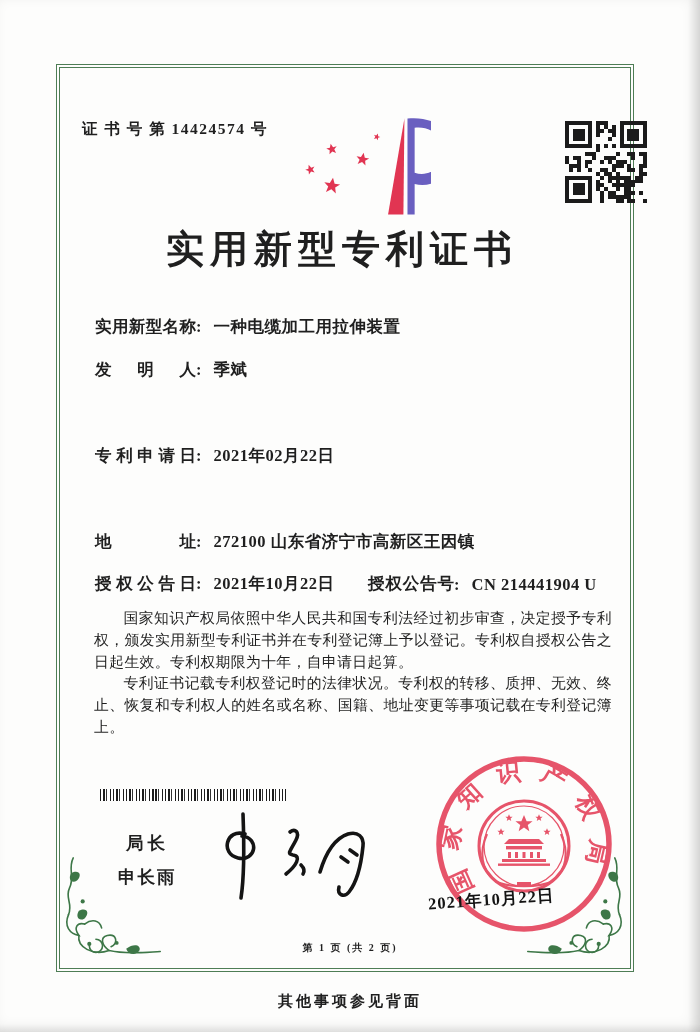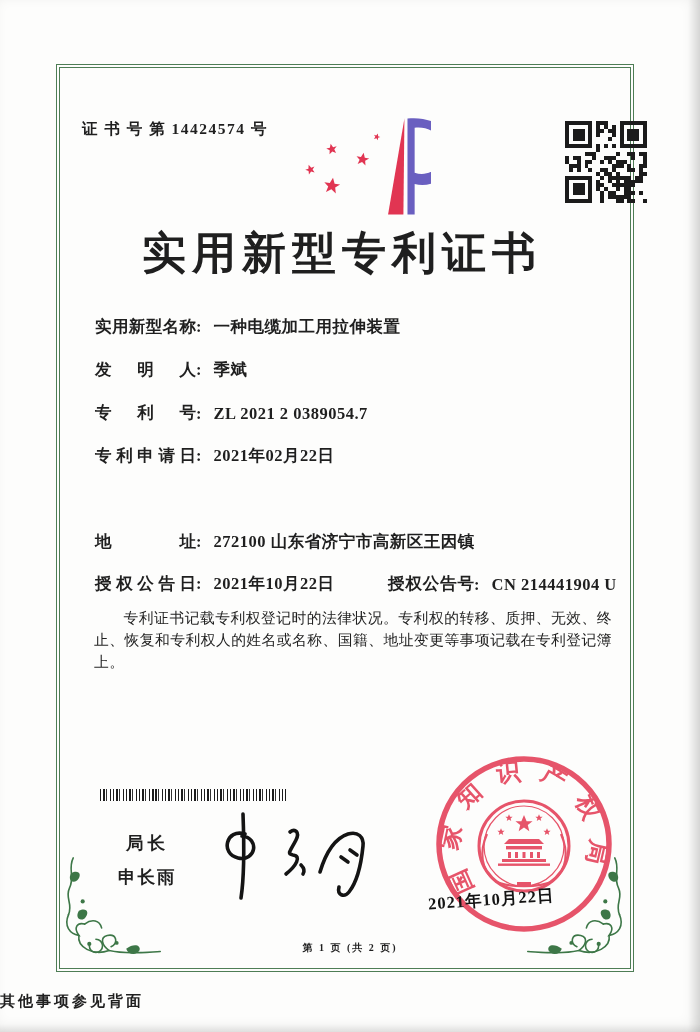--- a/index.html
+++ b/index.html
@@ -17,27 +17,27 @@
   .orn-bl{left:60px;top:856px;}
   .orn-br{left:524px;top:856px;transform:scaleX(-1);}
   .cert-no{
     position:absolute;left:82px;top:119px;font-size:15.5px;font-weight:600;
     letter-spacing:1.5px;white-space:nowrap;
   }
   .logo{position:absolute;left:293px;top:110px;width:138px;height:108px;}
   .qr{position:absolute;left:565px;top:121px;width:82px;height:82px;}
   .title{
     position:absolute;left:0;right:16px;top:224px;margin:0;text-align:center;
-    font-size:44px;font-weight:700;letter-spacing:6px;white-space:nowrap;
+    font-size:38px;font-weight:700;letter-spacing:6px;white-space:nowrap;
   }
   .frow{position:absolute;left:95px;width:520px;font-size:16.5px;white-space:nowrap;}
   .flabel{display:inline-block;width:101px;font-weight:700;text-align:justify;text-align-last:justify;vertical-align:bottom;}
   .fcolon{font-weight:700;margin-right:12px;}
   .fvalue{font-weight:600;letter-spacing:.5px;}
-  .grant-group2{position:absolute;left:273px;top:0;margin-left:20px;}
+  .grant-group2{position:absolute;left:273px;top:0;}
   .grant-group2 .flabel{width:86px;}
   .paras{position:absolute;left:94px;top:608px;width:518px;}
   .paras p{
     margin:0;font-size:14.8px;line-height:21.8px;text-indent:2em;
     text-align:justify;letter-spacing:.4px;font-weight:500;
   }
   .barcode{
     position:absolute;left:100px;top:789px;width:186px;height:12px;
     background:repeating-linear-gradient(90deg,
       #1c1c1c 0 1.5px,#fff 1.5px 3px,#1c1c1c 3px 5.5px,#fff 5.5px 6.5px,
@@ -45,21 +45,21 @@
   }
   .signer-title{position:absolute;left:118px;top:831px;font-size:17.5px;font-weight:700;letter-spacing:4px;margin-left:8px;}
   .signer-name{position:absolute;left:118px;top:865px;font-size:17.5px;font-weight:700;letter-spacing:2px;}
   .signature{position:absolute;left:198px;top:810px;width:188px;height:94px;}
   .seal{position:absolute;left:426px;top:756px;width:198px;height:180px;overflow:visible;opacity:.93;}
   .seal-date{
     position:absolute;left:428px;top:889px;font-size:16.5px;font-weight:700;
     letter-spacing:1px;white-space:nowrap;transform:rotate(-4deg);color:#141414;
   }
   .footer-page{position:absolute;left:0;right:0;top:941px;text-align:center;font-size:10px;font-weight:600;letter-spacing:2px;}
-  .back-note{position:absolute;left:0;right:0;top:992px;text-align:left;font-size:15px;font-weight:600;letter-spacing:3px;}
+  .back-note{position:absolute;left:0;right:0;top:992px;text-align:center;font-size:15px;font-weight:600;letter-spacing:3px;}
   .edge-shade-r{position:absolute;right:0;top:0;width:12px;height:100%;background:linear-gradient(to right,rgba(0,0,0,0),rgba(0,0,0,.10));}
   .edge-shade-b{position:absolute;left:0;bottom:0;width:100%;height:8px;background:linear-gradient(to bottom,rgba(0,0,0,0),rgba(0,0,0,.07));}
 </style>
 </head>
 <body>
 
 <div class="page">
 
   <div class="border-frame"></div>
 
@@ -340,38 +340,36 @@
     </svg>
 
   <h1 class="title">实用新型专利证书</h1>
 
   <div class="frow" style="top:359px">
     <span class="flabel">发明人</span><span class="fcolon">:</span><span class="fvalue">季斌</span>
   </div>
   <div class="frow" style="top:316px">
     <span class="flabel">实用新型名称</span><span class="fcolon">:</span><span class="fvalue">一种电缆加工用拉伸装置</span>
   </div>
-  <div class="frow" style="top:402px">
-    <span class="flabel">专利号</span><span class="fcolon">:</span><span class="fvalue">ZL 2021 2 0389054.7</span>
-  </div>
   <div class="frow" style="top:445px">
     <span class="flabel">专利申请日</span><span class="fcolon">:</span><span class="fvalue">2021年02月22日</span>
   </div>
   <div class="frow" style="top:531px">
     <span class="flabel">地址</span><span class="fcolon">:</span><span class="fvalue">272100 山东省济宁市高新区王因镇</span>
   </div>
 
   <div class="frow" style="top:573px">
     <span class="flabel">授权公告日</span><span class="fcolon">:</span><span class="fvalue">2021年10月22日</span>
     <span class="grant-group2">
       <span class="flabel">授权公告号</span><span class="fcolon">:</span><span class="fvalue">CN 214441904 U</span>
     </span>
   </div>
 
   <div class="paras">
+    <p>国家知识产权局依照中华人民共和国专利法经过初步审查，决定授予专利权，颁发实用新型专利证书并在专利登记簿上予以登记。专利权自授权公告之日起生效。专利权期限为十年，自申请日起算。</p>
     <p>专利证书记载专利权登记时的法律状况。专利权的转移、质押、无效、终止、恢复和专利权人的姓名或名称、国籍、地址变更等事项记载在专利登记簿上。</p>
   </div>
 
   <div class="barcode"></div>
 
   <div class="signer-title">局长</div>
   <div class="signer-name">申长雨</div>
 
   <svg class="signature" viewBox="0 0 188 94">
     <g stroke="#141414" stroke-width="3.6" fill="none" stroke-linecap="round" stroke-linejoin="round">

